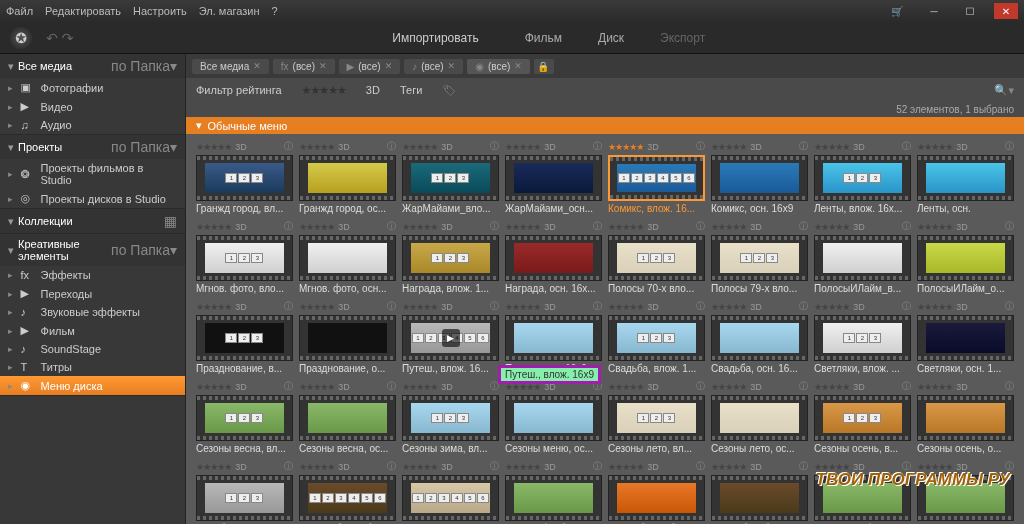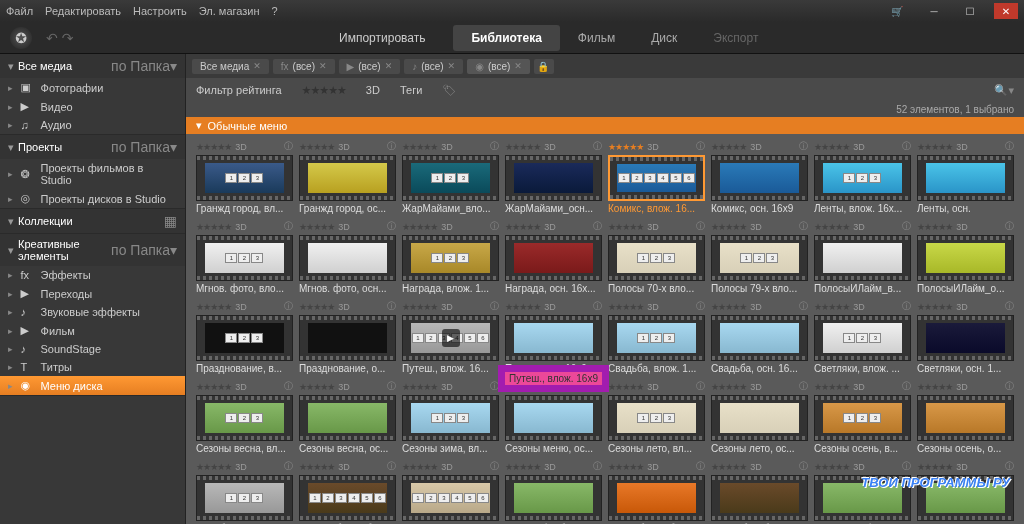--- a/index.html
+++ b/index.html
@@ -49,22 +49,22 @@
 .cell .meta .info { margin-left: auto; color: #888; }
 .cell.selected .meta .stars { color: #e67e22; }
 .cell .thumb { width: 100%; height: 46px; background: #333; border: 1px solid #222; position: relative; display: flex; align-items: center; justify-content: center; }
 .cell.selected .thumb { border: 2px solid #ff9933; }
 .cell .thumb .filmstrip { position: absolute; left: 0; right: 0; height: 4px; background: repeating-linear-gradient(90deg, #666 0 3px, #333 3px 6px); }
 .cell .thumb .filmstrip.top { top: 0; }
 .cell .thumb .filmstrip.bot { bottom: 0; }
 .cell .thumb .inner { width: 84%; height: 68%; display: flex; align-items: center; justify-content: center; font-size: 7px; color: #fff; gap: 2px; }
 .cell .label { font-size: 10px; color: #ddd; margin-top: 2px; white-space: nowrap; overflow: hidden; text-overflow: ellipsis; }
 .cell.selected .label { color: #ff9933; }
-.tooltip { position: fixed; background: #ec4899; color: #333; border: 7px solid #a21caf; padding: 1px 4px; font-size: 10px; left: 498px; top: 365px; z-index: 100; }
-.watermark { position: fixed; right: 14px; bottom: 34px; font-size: 13px; font-weight: bold; color: #3b82f6; text-shadow: 1px 1px 0 #fff, -1px -1px 0 #fff; font-style: italic; }
+.tooltip { position: fixed; background: #86efac; color: #333; border: 3px solid #a21caf; padding: 1px 4px; font-size: 10px; left: 498px; top: 365px; z-index: 100; }
+.watermark { position: fixed; right: 14px; bottom: 34px; font-size: 17px; font-weight: bold; color: #a16207; text-shadow: 1px 1px 0 #fff, -1px -1px 0 #fff; font-style: italic; }
 .playbadge { position:absolute; width:18px; height:18px; background:rgba(0,0,0,0.6); border-radius:3px; display:flex;align-items:center;justify-content:center;color:#fff;font-size:9px; }
 
 .bg-city { background: linear-gradient(#3a5a8a,#1a3a5a); }
 .bg-yellow { background: linear-gradient(#d4c94a,#b8a020); }
 .bg-teal { background: linear-gradient(#1a6a7a,#0a4a5a); }
 .bg-darkblue { background: linear-gradient(#1a2a5a,#0a1a3a); }
 .bg-blue { background: linear-gradient(#2a7ab8,#1a5a98); }
 .bg-cyan { background: linear-gradient(#4ac4e8,#2a94c8); }
 .bg-white { background: linear-gradient(#f0f0f0,#d0d0d0); }
 .bg-gold { background: linear-gradient(#c8a848,#a88828); }
@@ -100,21 +100,20 @@
 </div>
 
 <div class="toolbar">
   <span class="logo">✪</span>
   <div class="redo-undo">
     <span>↶</span>
     <span>↷</span>
   </div>
   <div class="topnav">
     <div class="navbtn import">Импортировать</div>
-    <div class="navbtn active">Библиотека</div>
     <div class="navbtn">Фильм</div>
     <div class="navbtn">Диск</div>
     <div class="navbtn" style="color:#666">Экспорт</div>
   </div>
 </div>
 
 <div class="content">
   <div class="sidebar">
     <div class="side-section">
       <div class="side-header">

